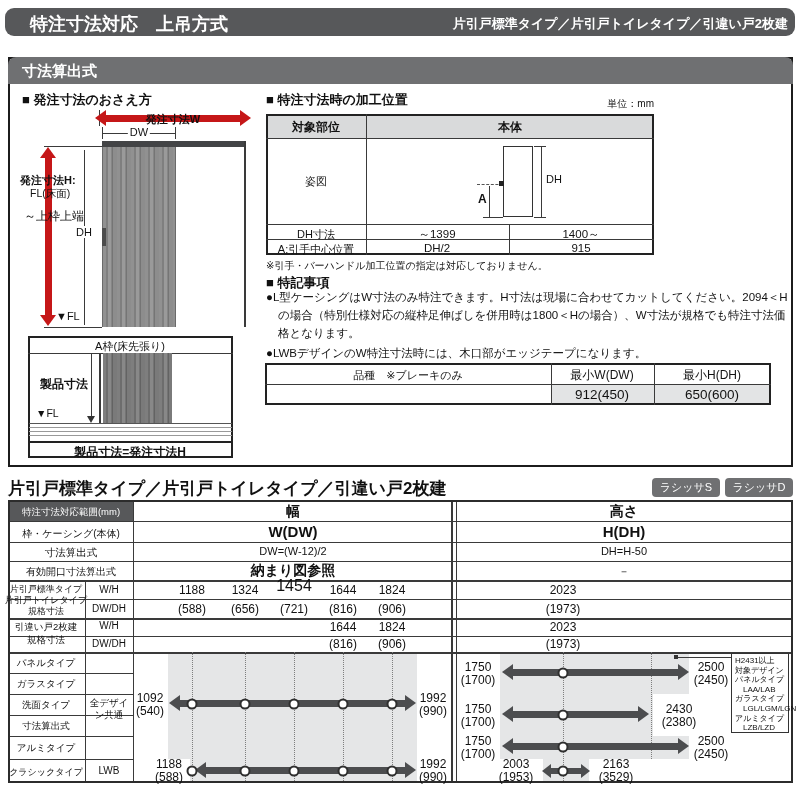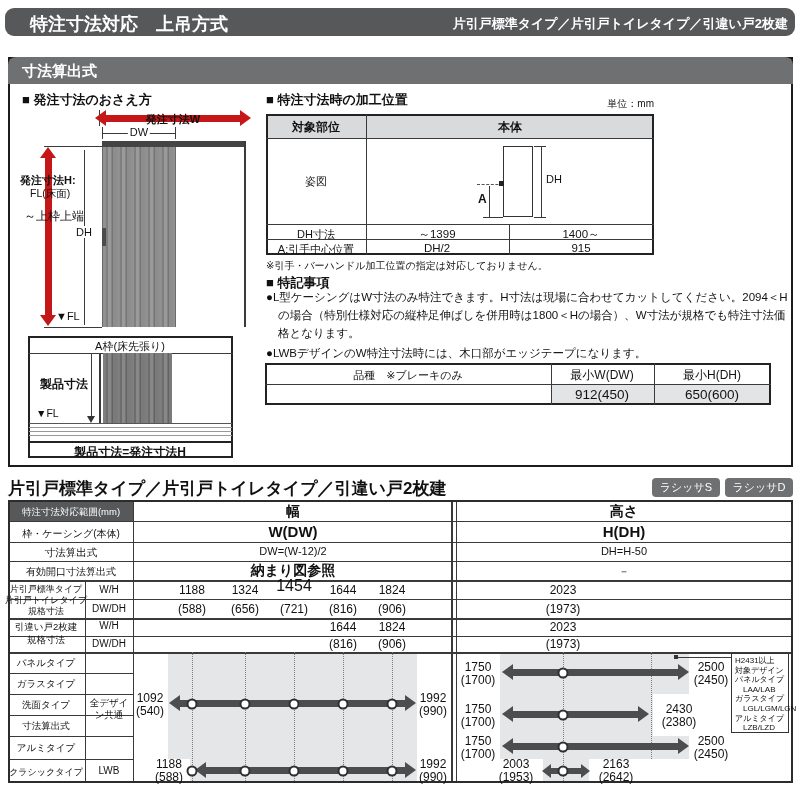--- a/index.html
+++ b/index.html
@@ -303,21 +303,21 @@
   <i class="barbody" style="left:551px;top:768px;width:30px;height:6px"></i>
   <i class="tri" style="left:542px;top:764px;border-top:7px solid transparent;border-bottom:7px solid transparent;border-right:9px solid #4c4d4f"></i>
   <i class="tri" style="left:581px;top:764px;border-top:7px solid transparent;border-bottom:7px solid transparent;border-left:9px solid #4c4d4f"></i>
   <i class="circ" style="left:563px;top:771px"></i>
   <div class="rl" style="left:516px;top:770px">
       <div>2003</div>
       <div>(1953)</div>
     </div>
   <div class="rl" style="left:616px;top:770px">
       <div>2163</div>
-      <div>(2642)</div>
+      <div>(3529)</div>
     </div>
 
   <i style="position:absolute;left:674px;top:655px;width:4px;height:4px;background:#333"></i>
   <i class="hl" style="left:678px;top:657px;width:53px"></i>
   <div style="position:absolute;left:731px;top:653px;width:58px;height:80px;border:1.5px solid #333;background:#fff;padding:2px 0 0 3px;font-size:8px;line-height:9.6px">
     <div style="white-space:nowrap">H2431以上</div>
     <div style="white-space:nowrap">対象デザイン</div>
     <div style="white-space:nowrap">パネルタイプ</div>
     <div style="white-space:nowrap">　LAA/LAB</div>
     <div style="white-space:nowrap">ガラスタイプ</div>

